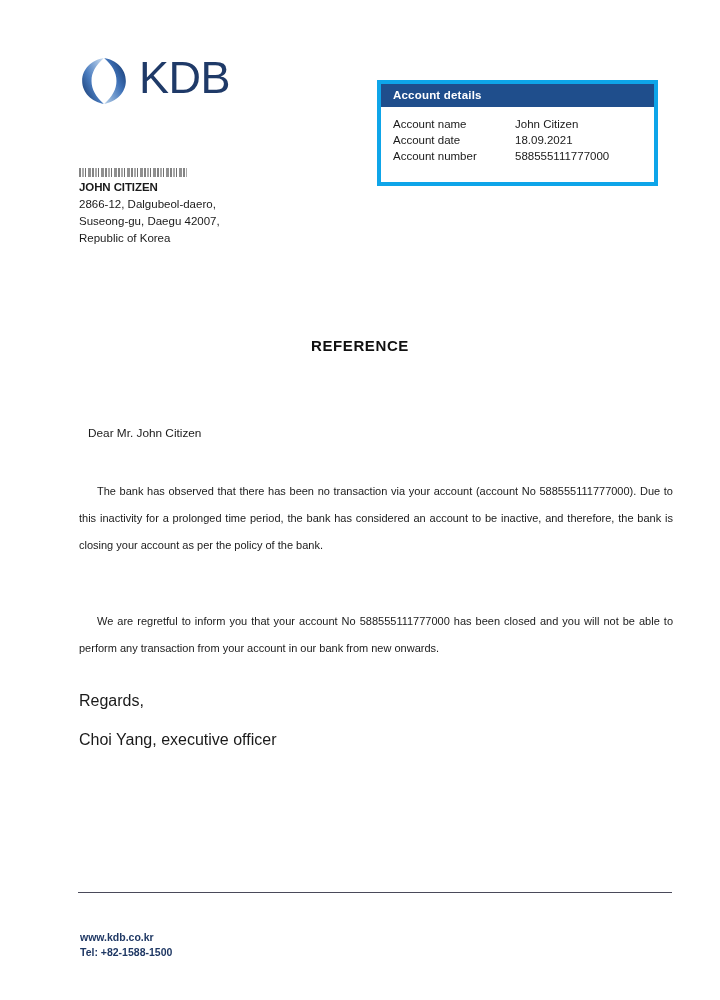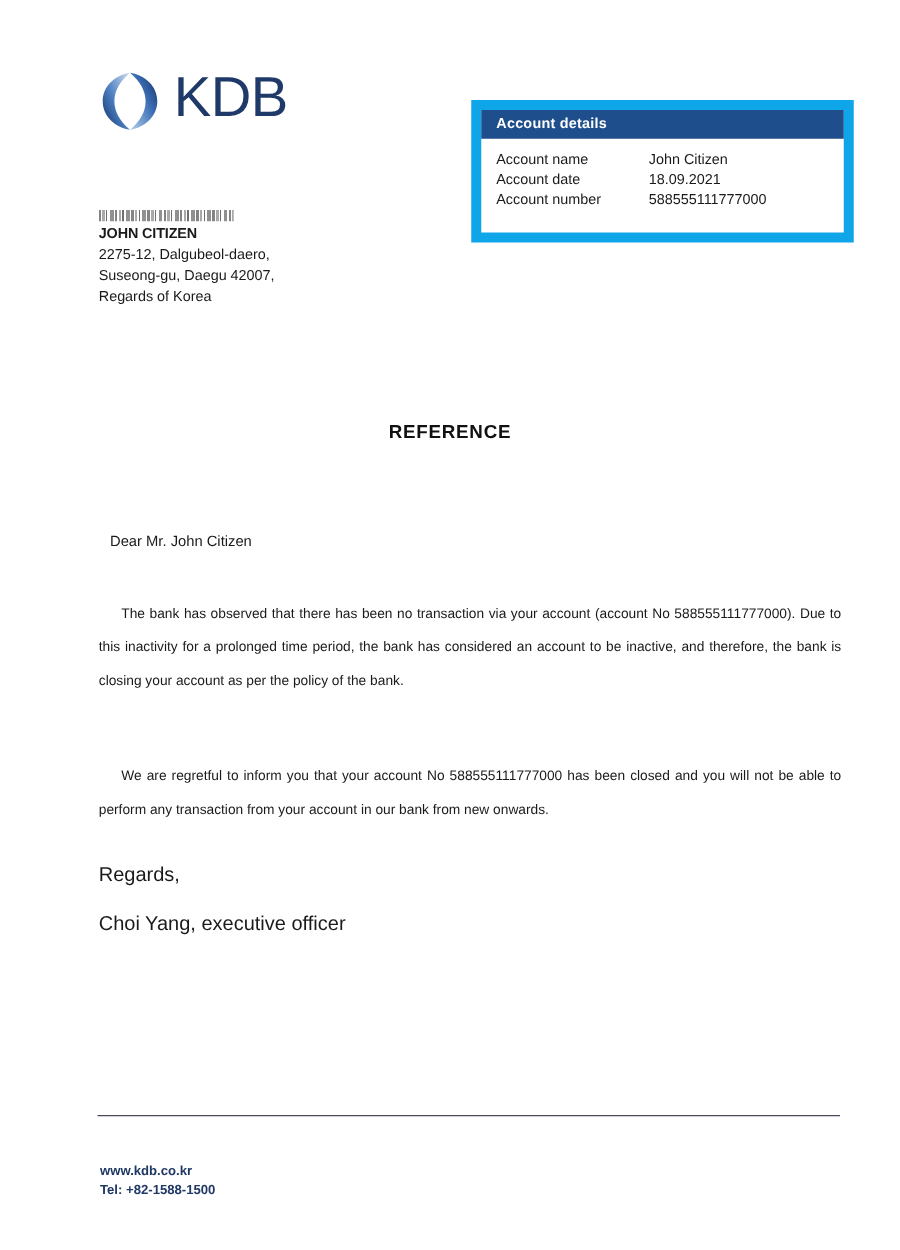--- a/index.html
+++ b/index.html
@@ -44,22 +44,22 @@
     color: #1f3a68;
     line-height: 1;
     font-weight: 400;
   }
 
   
   .acct-box {
     position: absolute;
     left: 377px;
     top: 80px;
-    width: 306px;
-    border: 8px solid #0ea5e9;
+    width: 281px;
+    border: 4px solid #0ea5e9;
     background: #ffffff;
     box-sizing: border-box;
   }
   .acct-head {
     background: #1f4e8c;
     color: #ffffff;
     font-size: 11.5px;
     font-weight: bold;
     padding: 5px 0 6px 12px;
     letter-spacing: 0.2px;
@@ -227,23 +227,23 @@
       <div class="acct-row">
         <span class="k">Account number</span>
         <span class="v">588555111777000</span>
       </div>
     </div>
   </div>
 
   <div class="addressee">
     <span class="scrambled"></span>
     <div class="addr-name">JOHN CITIZEN</div>
-    <div>2275-12, Dalgubeol-daero,</div>
+    <div>2866-12, Dalgubeol-daero,</div>
     <div>Suseong-gu, Daegu 42007,</div>
-    <div>Regards of Korea</div>
+    <div>Republic of Korea</div>
   </div>
 
   <div class="ref-title">REFERENCE</div>
 
   <div class="salutation">Dear Mr. John Citizen</div>
 
   <div class="body-block p1">
     <p>The bank has observed that there has been no transaction via your account (account No 588555111777000). Due to this inactivity for a prolonged time period, the bank has considered an account to be inactive, and therefore, the bank is closing your account as per the policy of the bank.</p>
   </div>
 

